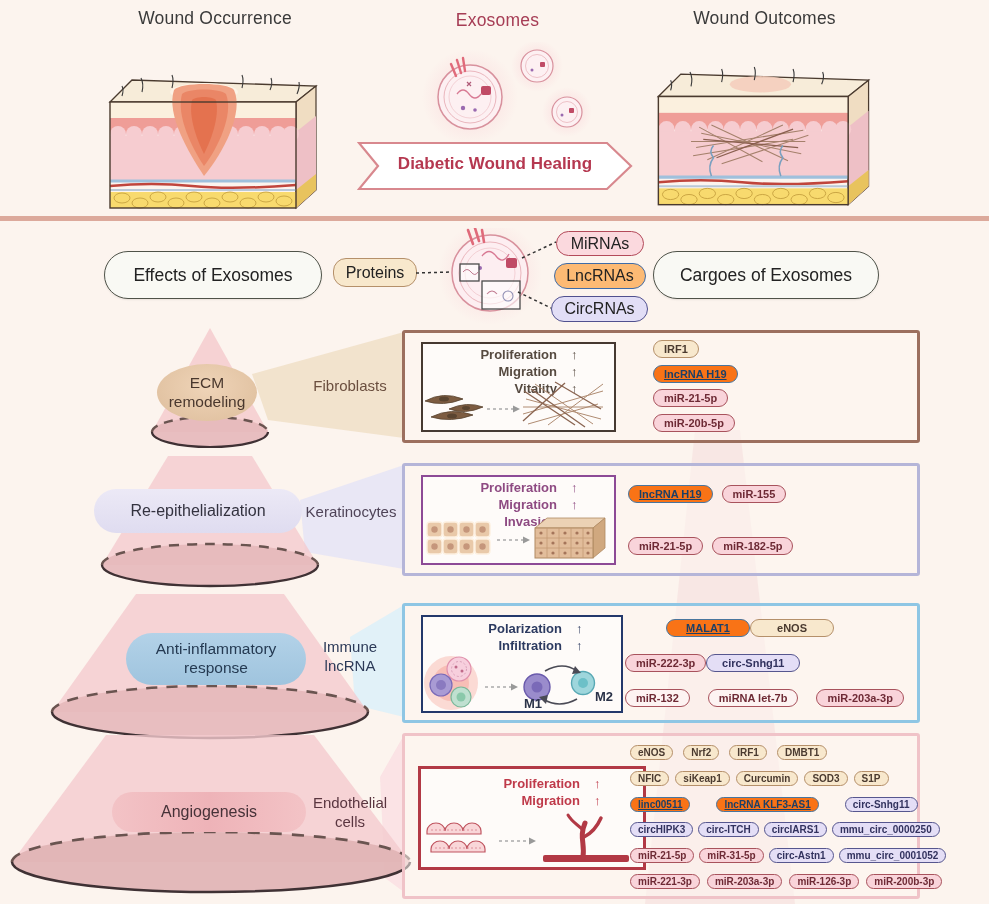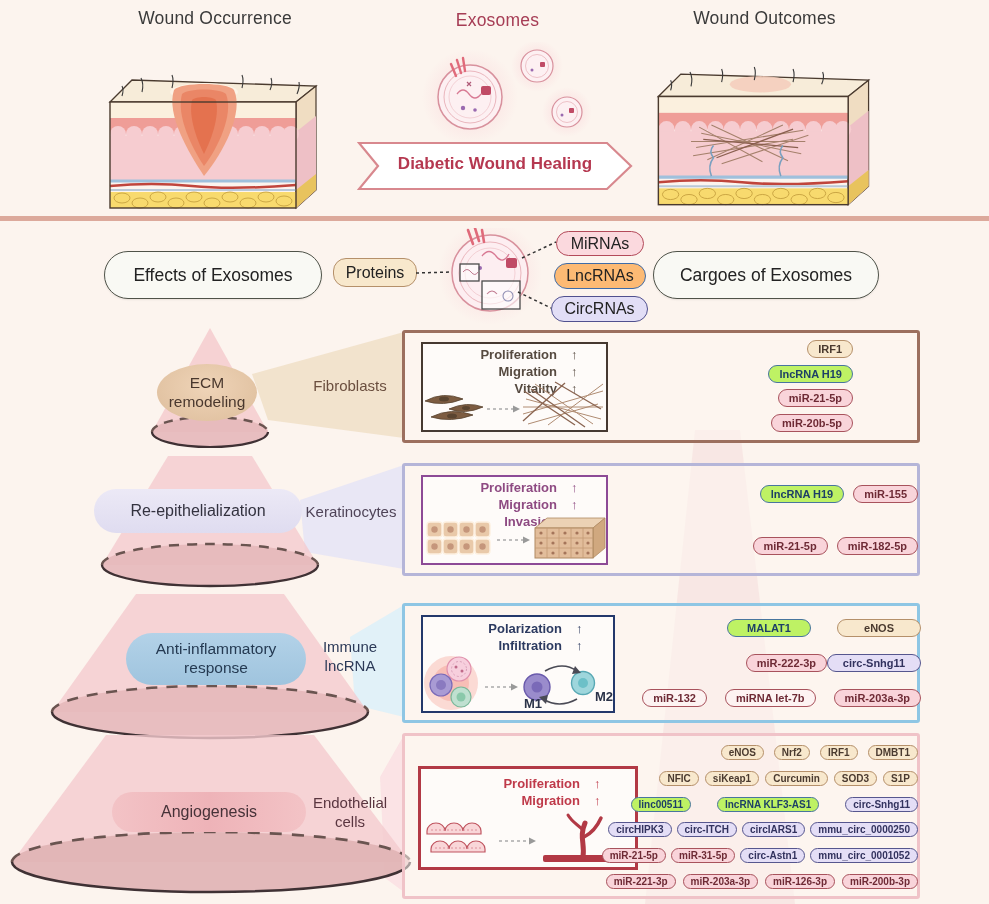--- a/index.html
+++ b/index.html
@@ -14,36 +14,36 @@
            font-size:17.5px;color:#222;box-shadow:0 1px 2px rgba(0,0,0,.08);}
   .tagpill{position:absolute;display:flex;align-items:center;justify-content:center;
            border:1.5px solid;border-radius:13px;font-size:16px;color:#222;background:#fff;}
   .tan-tag{background:#f8e8cc;border-color:#b5906a;}
   .pink-tag{background:#fbd9de;border-color:#b34a5a;}
   .blue-tag{background:#fdba74;border-color:#3f6ca8;}
   .purple-tag{background:#e2def6;border-color:#50508e;}
 
   .rowbox{position:absolute;left:402px;width:512px;border:3px solid;border-radius:3px;
           background:rgba(253,246,240,.55);}
-  .innerbox{position:absolute;border:2.5px solid;background:rgba(255,255,255,.6);}
+  .innerbox{position:absolute;border:2.5px solid;background:rgba(255,255,255,.6);padding-left:8px;}
   .efflist{position:absolute;display:flex;flex-direction:column;gap:1px;font-size:13px;font-weight:600;}
   .effline{display:flex;justify-content:flex-end;align-items:center;gap:14px;line-height:16px;}
   .effarrow{width:12px;font-weight:bold;}
 
   .stage{position:absolute;display:flex;align-items:center;justify-content:center;text-align:center;
          font-size:15.5px;line-height:1.2;}
   .celllabel{position:absolute;text-align:center;font-size:15px;line-height:1.25;font-weight:500;}
 
-  .cargo-area{position:absolute;display:flex;flex-direction:column;align-items:flex-end;
+  .cargo-area{position:absolute;display:flex;flex-direction:column;align-items:flex-start;
               justify-content:space-between;}
   .cargo-line{display:flex;gap:9px;justify-content:center;align-items:center;}
   .pill{display:inline-flex;align-items:center;justify-content:center;border:1.4px solid;
         border-radius:11px;padding:2px 10px;font-size:11px;font-weight:bold;white-space:nowrap;}
   .tan{background:#f8e8cd;border-color:#b5906a;color:#4a3a2f;}
-  .blue{background:#bef264;border-color:#48759e;color:#1d3f66;}
+  .blue{background:#f97316;border-color:#48759e;color:#1d3f66;text-decoration:underline;}
   .pink{background:#f9d4da;border-color:#a8525c;color:#6e2a35;}
   .purple{background:#e4def6;border-color:#56568e;color:#32325e;}
   .pale{background:#fdf3f2;border-color:#a8525c;color:#6e2a35;}
   .cargo-sm .pill{font-size:10px;padding:1px 7px;border-radius:10px;}
 
   .banner-text{position:absolute;left:375px;top:154px;width:240px;text-align:center;
                font-size:17px;font-weight:bold;color:#b53850;}
 </style>
 </head>
 <body>
@@ -464,21 +464,21 @@
         <circle cx="160" cy="34" r="5" fill="#6cc0c8"></circle>
         <path d="M122,22 Q140,12 154,22" fill="none" stroke="#4a4a55" stroke-width="1.6"></path>
         <polygon points="152,17 158,24 149,25" fill="#4a4a55"></polygon>
         <path d="M154,50 Q136,60 120,50" fill="none" stroke="#4a4a55" stroke-width="1.6"></path>
         <polygon points="123,55 116,48 125,46" fill="#4a4a55"></polygon>
         <text x="101" y="59" font-size="13" font-weight="bold" fill="#2a3248">M1</text>
         <text x="172" y="52" font-size="13" font-weight="bold" fill="#2a3248">M2</text>
       </svg>
     </div>
     <div class="cargo-area" style="left:220px;top:13px;width:296px;height:88px;">
-      <div class="cargo-line" style="gap:26px;padding-left:41px;">
+      <div class="cargo-line" style="gap:0;padding-left:41px;">
         <span class="pill blue" style="min-width:62px;">MALAT1</span>
         <span class="pill tan" style="min-width:62px;">eNOS</span>
       </div>
       <div class="cargo-line" style="gap:0;">
         <span class="pill pink">miR-222-3p</span>
         <span class="pill purple" style="min-width:72px;">circ-Snhg11</span>
       </div>
       <div class="cargo-line" style="gap:18px;">
         <span class="pill pale">miR-132</span>
         <span class="pill pale">miRNA let-7b</span>

